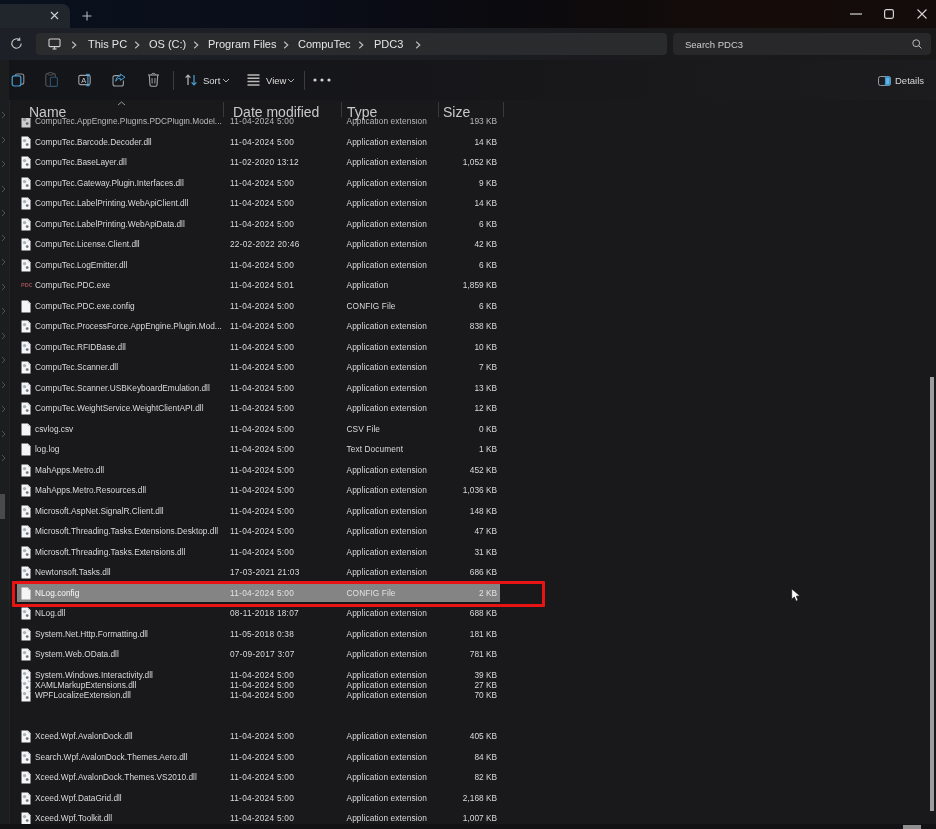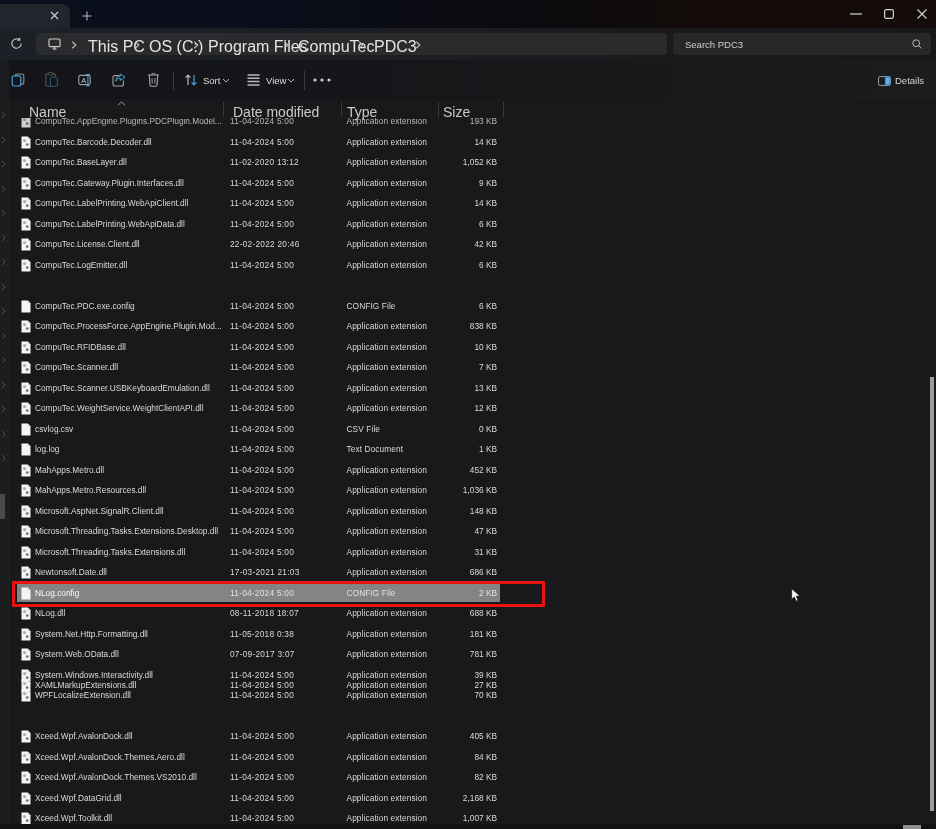--- a/index.html
+++ b/index.html
@@ -9,21 +9,21 @@
   
   #titlebar{left:0;top:0;width:936px;height:28px;
     background:linear-gradient(90deg,#0a101d 0%,#0a0e1a 30%,#0b0a0e 55%,#150c09 80%,#130c0a 100%);}
   #tab{left:0;top:4px;width:70px;height:24px;background:#21252c;
     border-radius:0 8px 0 0;}
   
   #addrrow{left:0;top:28px;width:936px;height:32px;
     background:linear-gradient(90deg,#1d2027 0%,#1c1e24 45%,#1a191b 75%,#191819 100%);}
   #crumbbar{left:36px;top:33px;width:631px;height:22px;background:#2a2b2d;border-radius:4px;}
   #searchbox{left:673px;top:33px;width:258px;height:22px;background:#28282a;border-radius:4px;}
-  .crumbtxt{position:absolute;top:38px;font-size:16px;color:#e4e4e4;white-space:nowrap;}
+  .crumbtxt{position:absolute;top:38px;font-size:11px;color:#e4e4e4;white-space:nowrap;}
   
   #toolbar{left:0;top:60px;width:936px;height:40px;
     background:linear-gradient(90deg,#141519 0%,#17171a 55%,#1c1b1d 100%);}
   .tbtxt{position:absolute;top:74.5px;font-size:9.5px;color:#dcdcdc;white-space:nowrap;}
   .tbsep{position:absolute;top:71px;width:1px;height:19px;background:#3c3c3e;}
   
   #hdr{left:0;top:100px;width:936px;height:18px;}
   .hc{position:absolute;top:4px;font-size:14px;color:#c9c9c9;white-space:nowrap;}
   .hsep{position:absolute;top:2px;width:1px;height:15px;background:#39393b;}
   
@@ -329,20 +329,29 @@
         <path d="M0.5 0.5 H6.8 L9.5 3.2 V12.5 H0.5 Z" fill="#f5f5f5"></path>
         <path d="M6.8 0.5 L9.5 3.2 H6.8 Z" fill="#c9cdd2"></path>
         <circle cx="3.6" cy="4.6" r="1.7" fill="#aab2bd"></circle>
         <circle cx="6.2" cy="8.6" r="1.4" fill="#6d7683"></circle>
       </svg>
       <span class="nm">CompuTec.LogEmitter.dll</span>
       <span class="dt">11-04-2024 5:00</span>
       <span class="tp">Application extension</span>
       <span class="sz">6 KB</span>
     </div>
+<div class="row" style="top:157.20px">
+      <svg class="fic" width="11" height="13" viewBox="0 0 11 13">
+        <text x="0" y="8" font-size="5.5" fill="#9d4f55" font-family="Liberation Sans" font-weight="bold">PDC</text>
+      </svg>
+      <span class="nm">CompuTec.PDC.exe</span>
+      <span class="dt">11-04-2024 5:01</span>
+      <span class="tp">Application</span>
+      <span class="sz">1,859 KB</span>
+    </div>
 <div class="row" style="top:177.70px">
       <svg class="fic" width="10" height="13" viewBox="0 0 10 13">
         <path d="M0.5 0.5 H6.8 L9.5 3.2 V12.5 H0.5 Z" fill="#f5f5f5"></path>
         <path d="M6.8 0.5 L9.5 3.2 H6.8 Z" fill="#c9cdd2"></path>
       </svg>
       <span class="nm">CompuTec.PDC.exe.config</span>
       <span class="dt">11-04-2024 5:00</span>
       <span class="tp">CONFIG File</span>
       <span class="sz">6 KB</span>
     </div>
@@ -486,21 +495,21 @@
       <span class="tp">Application extension</span>
       <span class="sz">31 KB</span>
     </div>
 <div class="row" style="top:444.20px">
       <svg class="fic" width="10" height="13" viewBox="0 0 10 13">
         <path d="M0.5 0.5 H6.8 L9.5 3.2 V12.5 H0.5 Z" fill="#f5f5f5"></path>
         <path d="M6.8 0.5 L9.5 3.2 H6.8 Z" fill="#c9cdd2"></path>
         <circle cx="3.6" cy="4.6" r="1.7" fill="#aab2bd"></circle>
         <circle cx="6.2" cy="8.6" r="1.4" fill="#6d7683"></circle>
       </svg>
-      <span class="nm">Newtonsoft.Date.dll</span>
+      <span class="nm">Newtonsoft.Tasks.dll</span>
       <span class="dt">17-03-2021 21:03</span>
       <span class="tp">Application extension</span>
       <span class="sz">686 KB</span>
     </div>
 <div class="row sel" style="top:464.70px">
       <div id="selbg"></div>
       <svg class="fic" width="10" height="13" viewBox="0 0 10 13">
         <path d="M0.5 0.5 H6.8 L9.5 3.2 V12.5 H0.5 Z" fill="#f5f5f5"></path>
         <path d="M6.8 0.5 L9.5 3.2 H6.8 Z" fill="#c9cdd2"></path>
       </svg>
@@ -593,21 +602,21 @@
       <span class="tp">Application extension</span>
       <span class="sz">405 KB</span>
     </div>
 <div class="row" style="top:628.70px">
       <svg class="fic" width="10" height="13" viewBox="0 0 10 13">
         <path d="M0.5 0.5 H6.8 L9.5 3.2 V12.5 H0.5 Z" fill="#f5f5f5"></path>
         <path d="M6.8 0.5 L9.5 3.2 H6.8 Z" fill="#c9cdd2"></path>
         <circle cx="3.6" cy="4.6" r="1.7" fill="#aab2bd"></circle>
         <circle cx="6.2" cy="8.6" r="1.4" fill="#6d7683"></circle>
       </svg>
-      <span class="nm">Xceed.Wpf.AvalonDock.Themes.Aero.dll</span>
+      <span class="nm">Search.Wpf.AvalonDock.Themes.Aero.dll</span>
       <span class="dt">11-04-2024 5:00</span>
       <span class="tp">Application extension</span>
       <span class="sz">84 KB</span>
     </div>
 <div class="row" style="top:649.20px">
       <svg class="fic" width="10" height="13" viewBox="0 0 10 13">
         <path d="M0.5 0.5 H6.8 L9.5 3.2 V12.5 H0.5 Z" fill="#f5f5f5"></path>
         <path d="M6.8 0.5 L9.5 3.2 H6.8 Z" fill="#c9cdd2"></path>
         <circle cx="3.6" cy="4.6" r="1.7" fill="#aab2bd"></circle>
         <circle cx="6.2" cy="8.6" r="1.4" fill="#6d7683"></circle>

